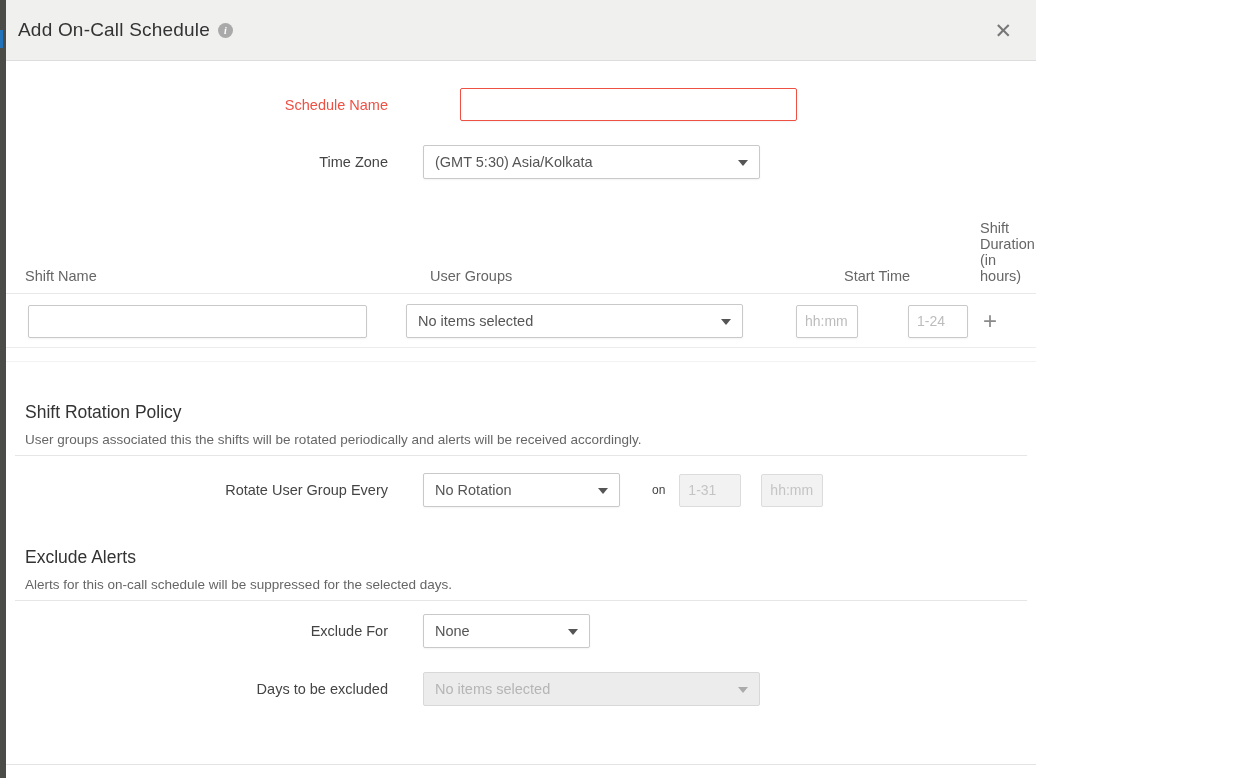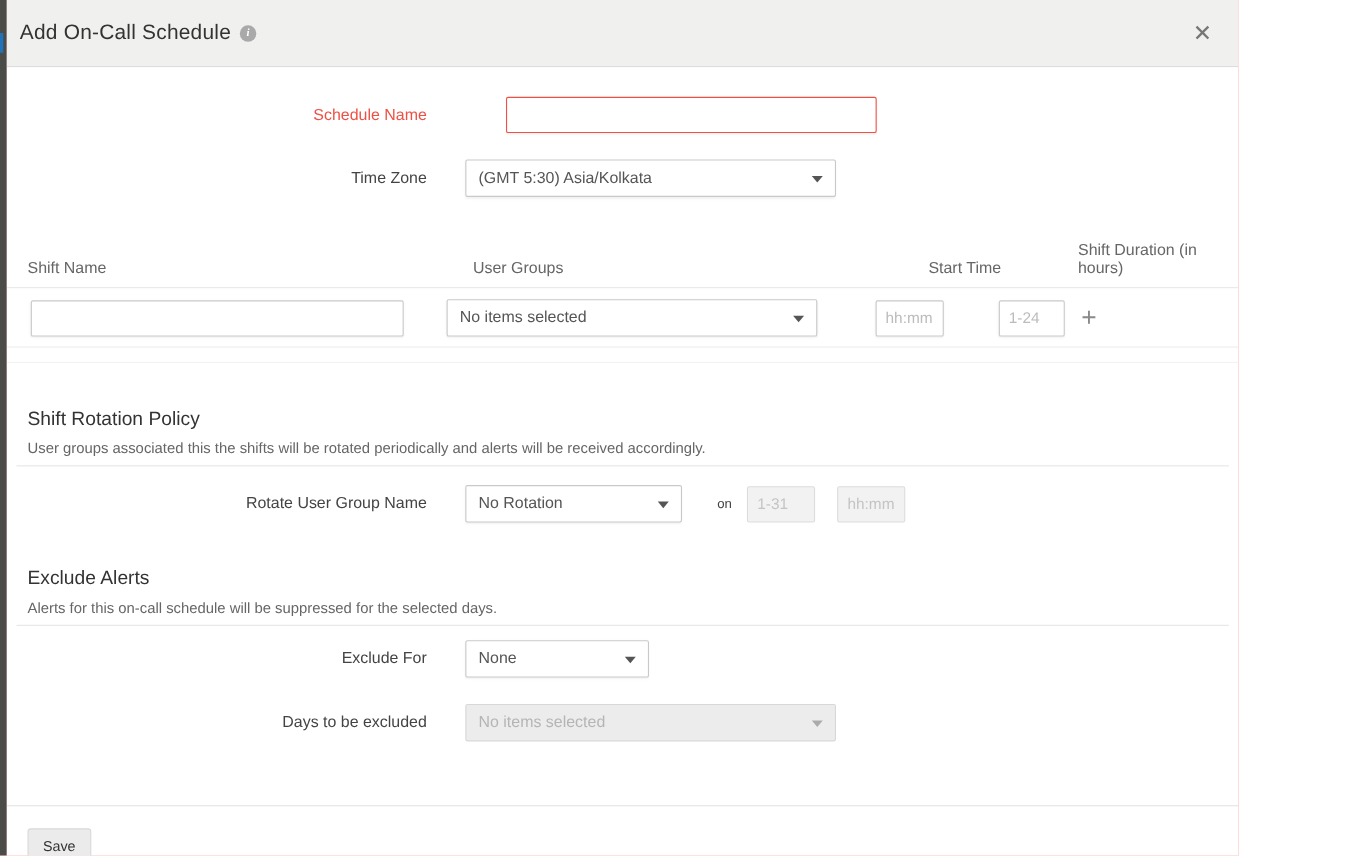--- a/index.html
+++ b/index.html
@@ -1,17 +1,17 @@
 <!DOCTYPE html>
 <html><head>
 <meta charset="utf-8">
 <style>
   * { box-sizing: border-box; }
   html, body { margin: 0; padding: 0; background: #ffffff; font-family: "Liberation Sans", sans-serif; }
-  .viewport { position: relative; width: 1126px; height: 778px; background: #fca5a5; overflow: hidden; }
+  .viewport { position: relative; width: 1036px; height: 778px; background: #c2410c; overflow: hidden; }
 
   
   .left-strip { position: absolute; left: 0; top: 0; bottom: 0; width: 6px; background: #4b4b48; z-index: 5; }
   .left-strip .accent { position: absolute; top: 30px; left: 0; width: 3px; height: 18px; background: #2272b9; }
 
   .modal { position: absolute; left: 6px; top: 0; right: 0; bottom: 0; background: #ffffff; }
 
   
   .modal-header { height: 61px; background: #f0f0ef; border-bottom: 1px solid #dddddd; display: flex; align-items: center; padding: 0 20px 0 12px; }
   .modal-title { font-size: 19px; color: #333333; letter-spacing: 0.2px; }
@@ -141,21 +141,21 @@
       </div>
     </div>
     <div class="row-after-spacer"></div>
 
     
     <div class="section-heading">Shift Rotation Policy</div>
     <div class="section-desc">User groups associated this the shifts will be rotated periodically and alerts will be received accordingly.</div>
     <div class="section-divider"></div>
 
     <div class="form-row row-rotate">
-      <div class="label-col">Rotate User Group Name</div>
+      <div class="label-col">Rotate User Group Every</div>
       <div class="field-col">
         <div class="select-box rotate-select">
           <span>No Rotation</span>
           <span class="caret"></span>
         </div>
         <span class="on-label">on</span>
         <input class="text-input small-input input-disabled rotate-day" type="text" disabled="" placeholder="1-31" style="">
         <input class="text-input small-input input-disabled rotate-time" type="text" disabled="" placeholder="hh:mm" style="">
       </div>
     </div>

